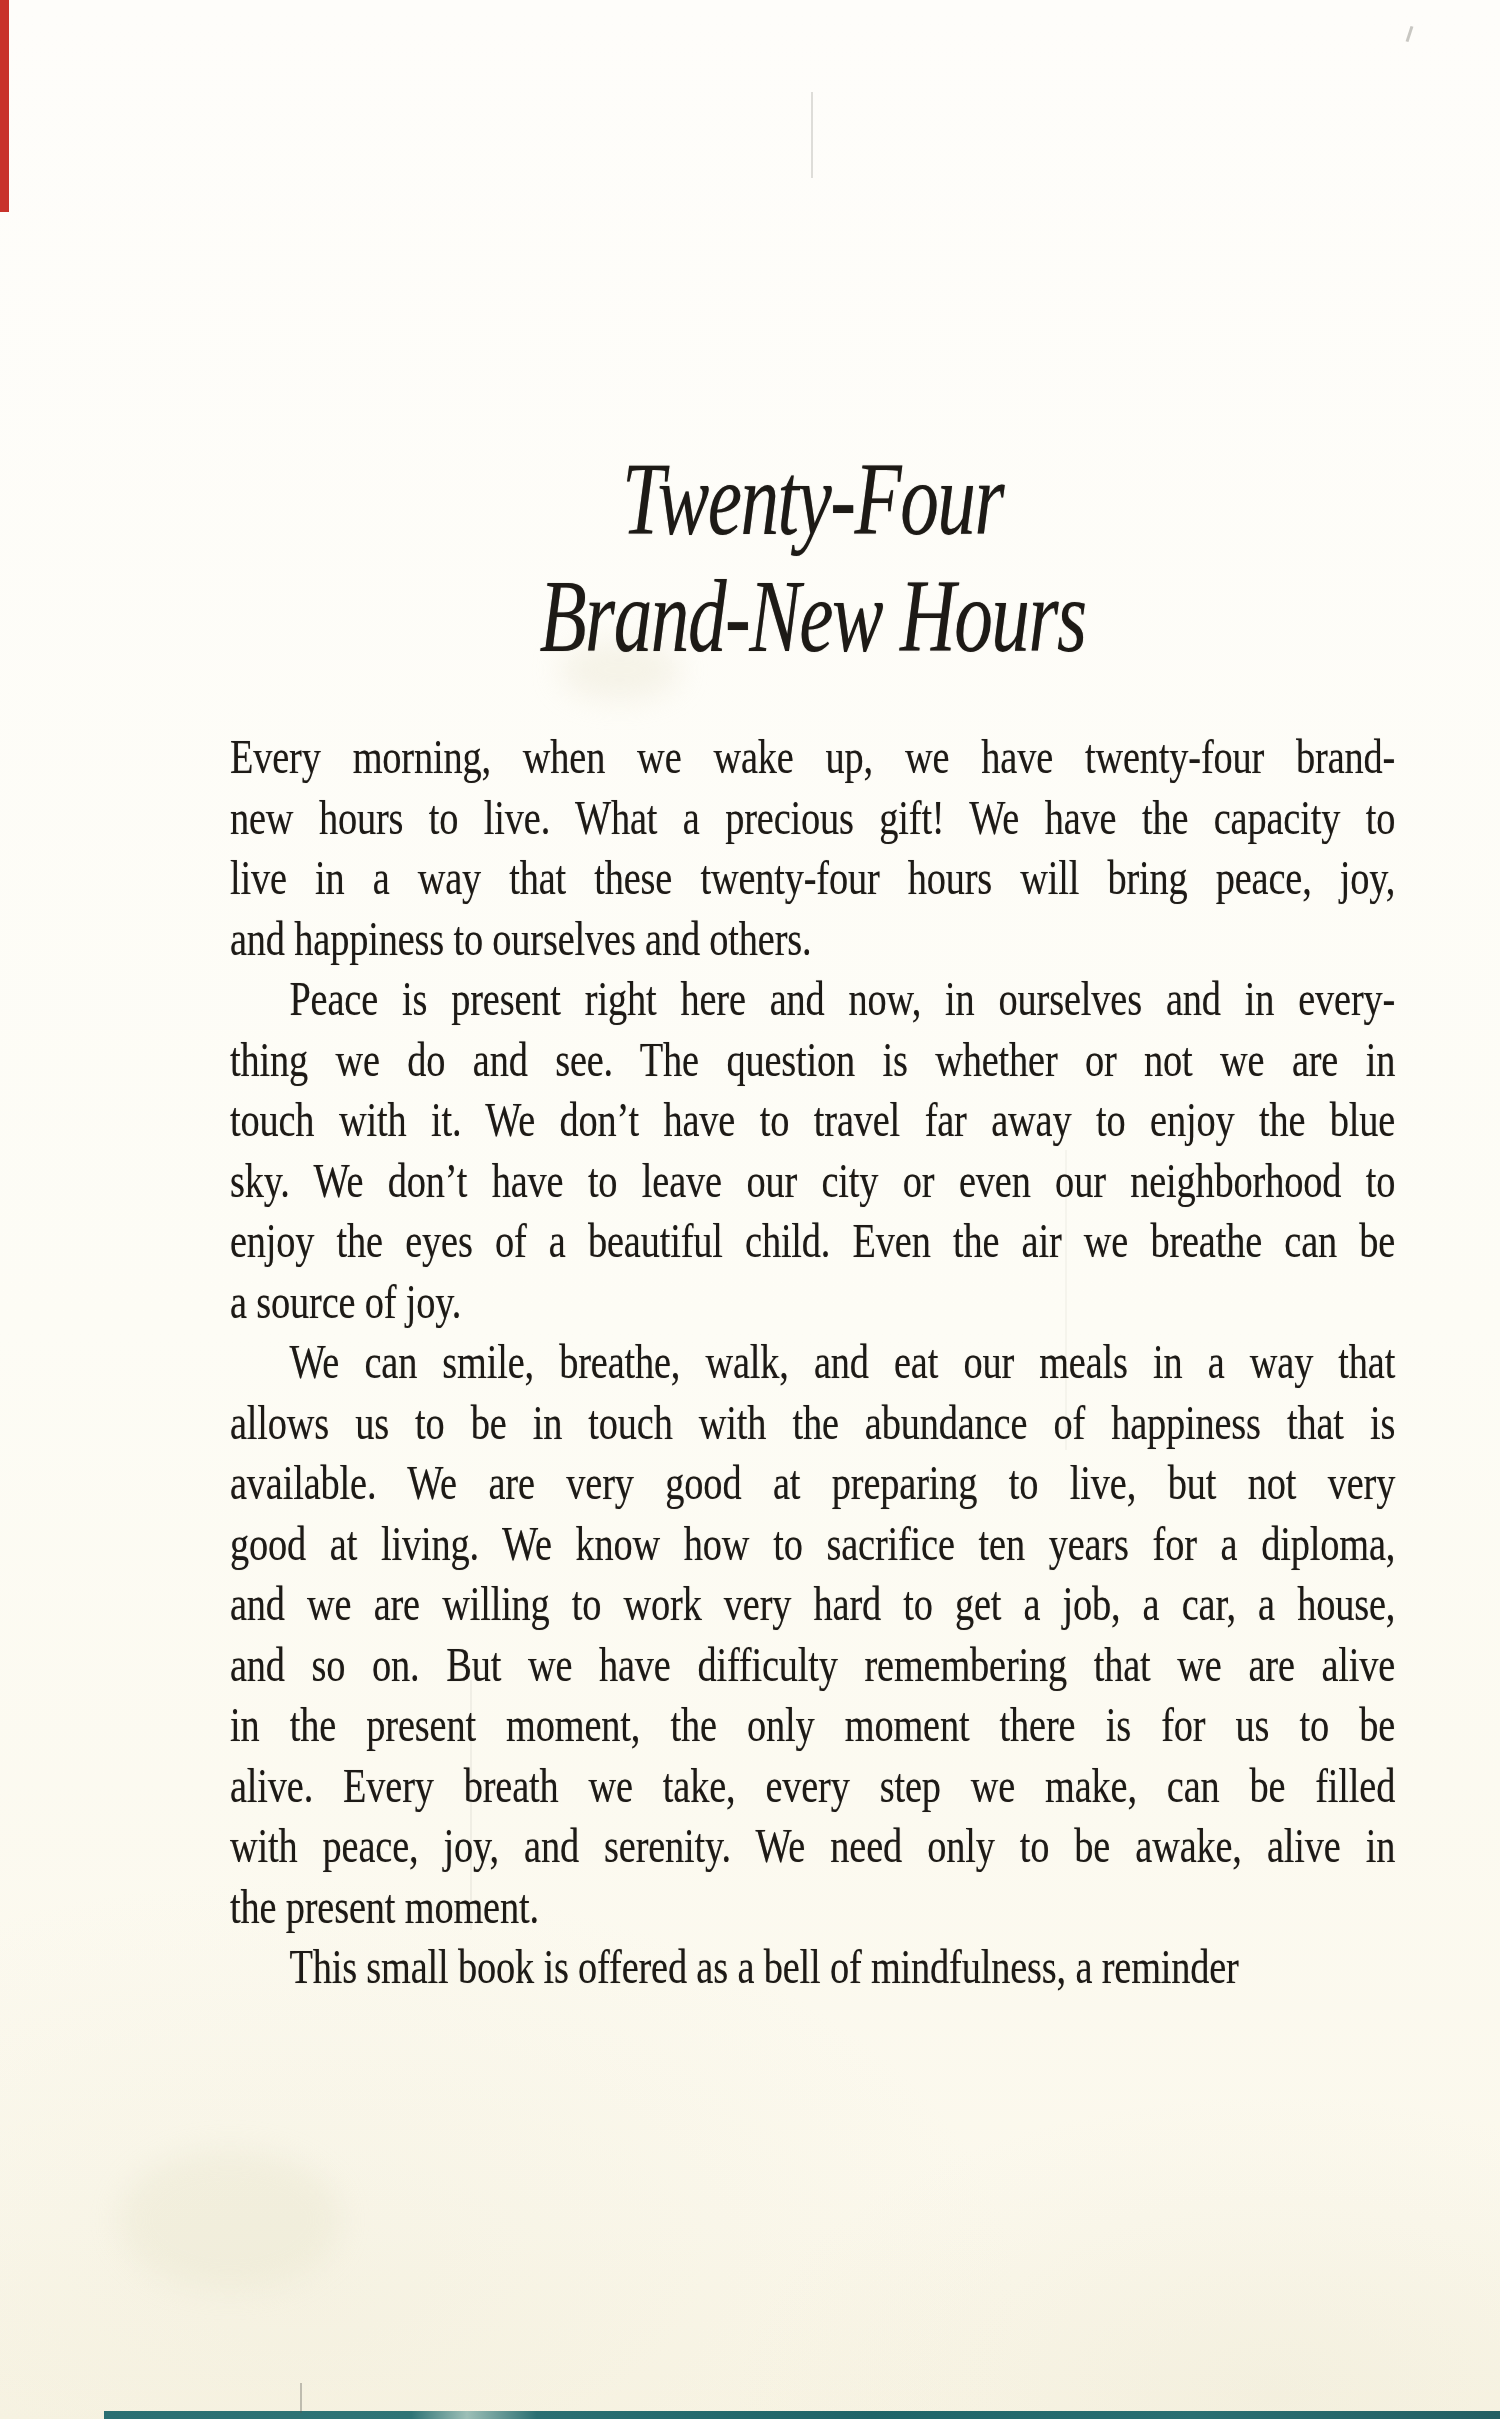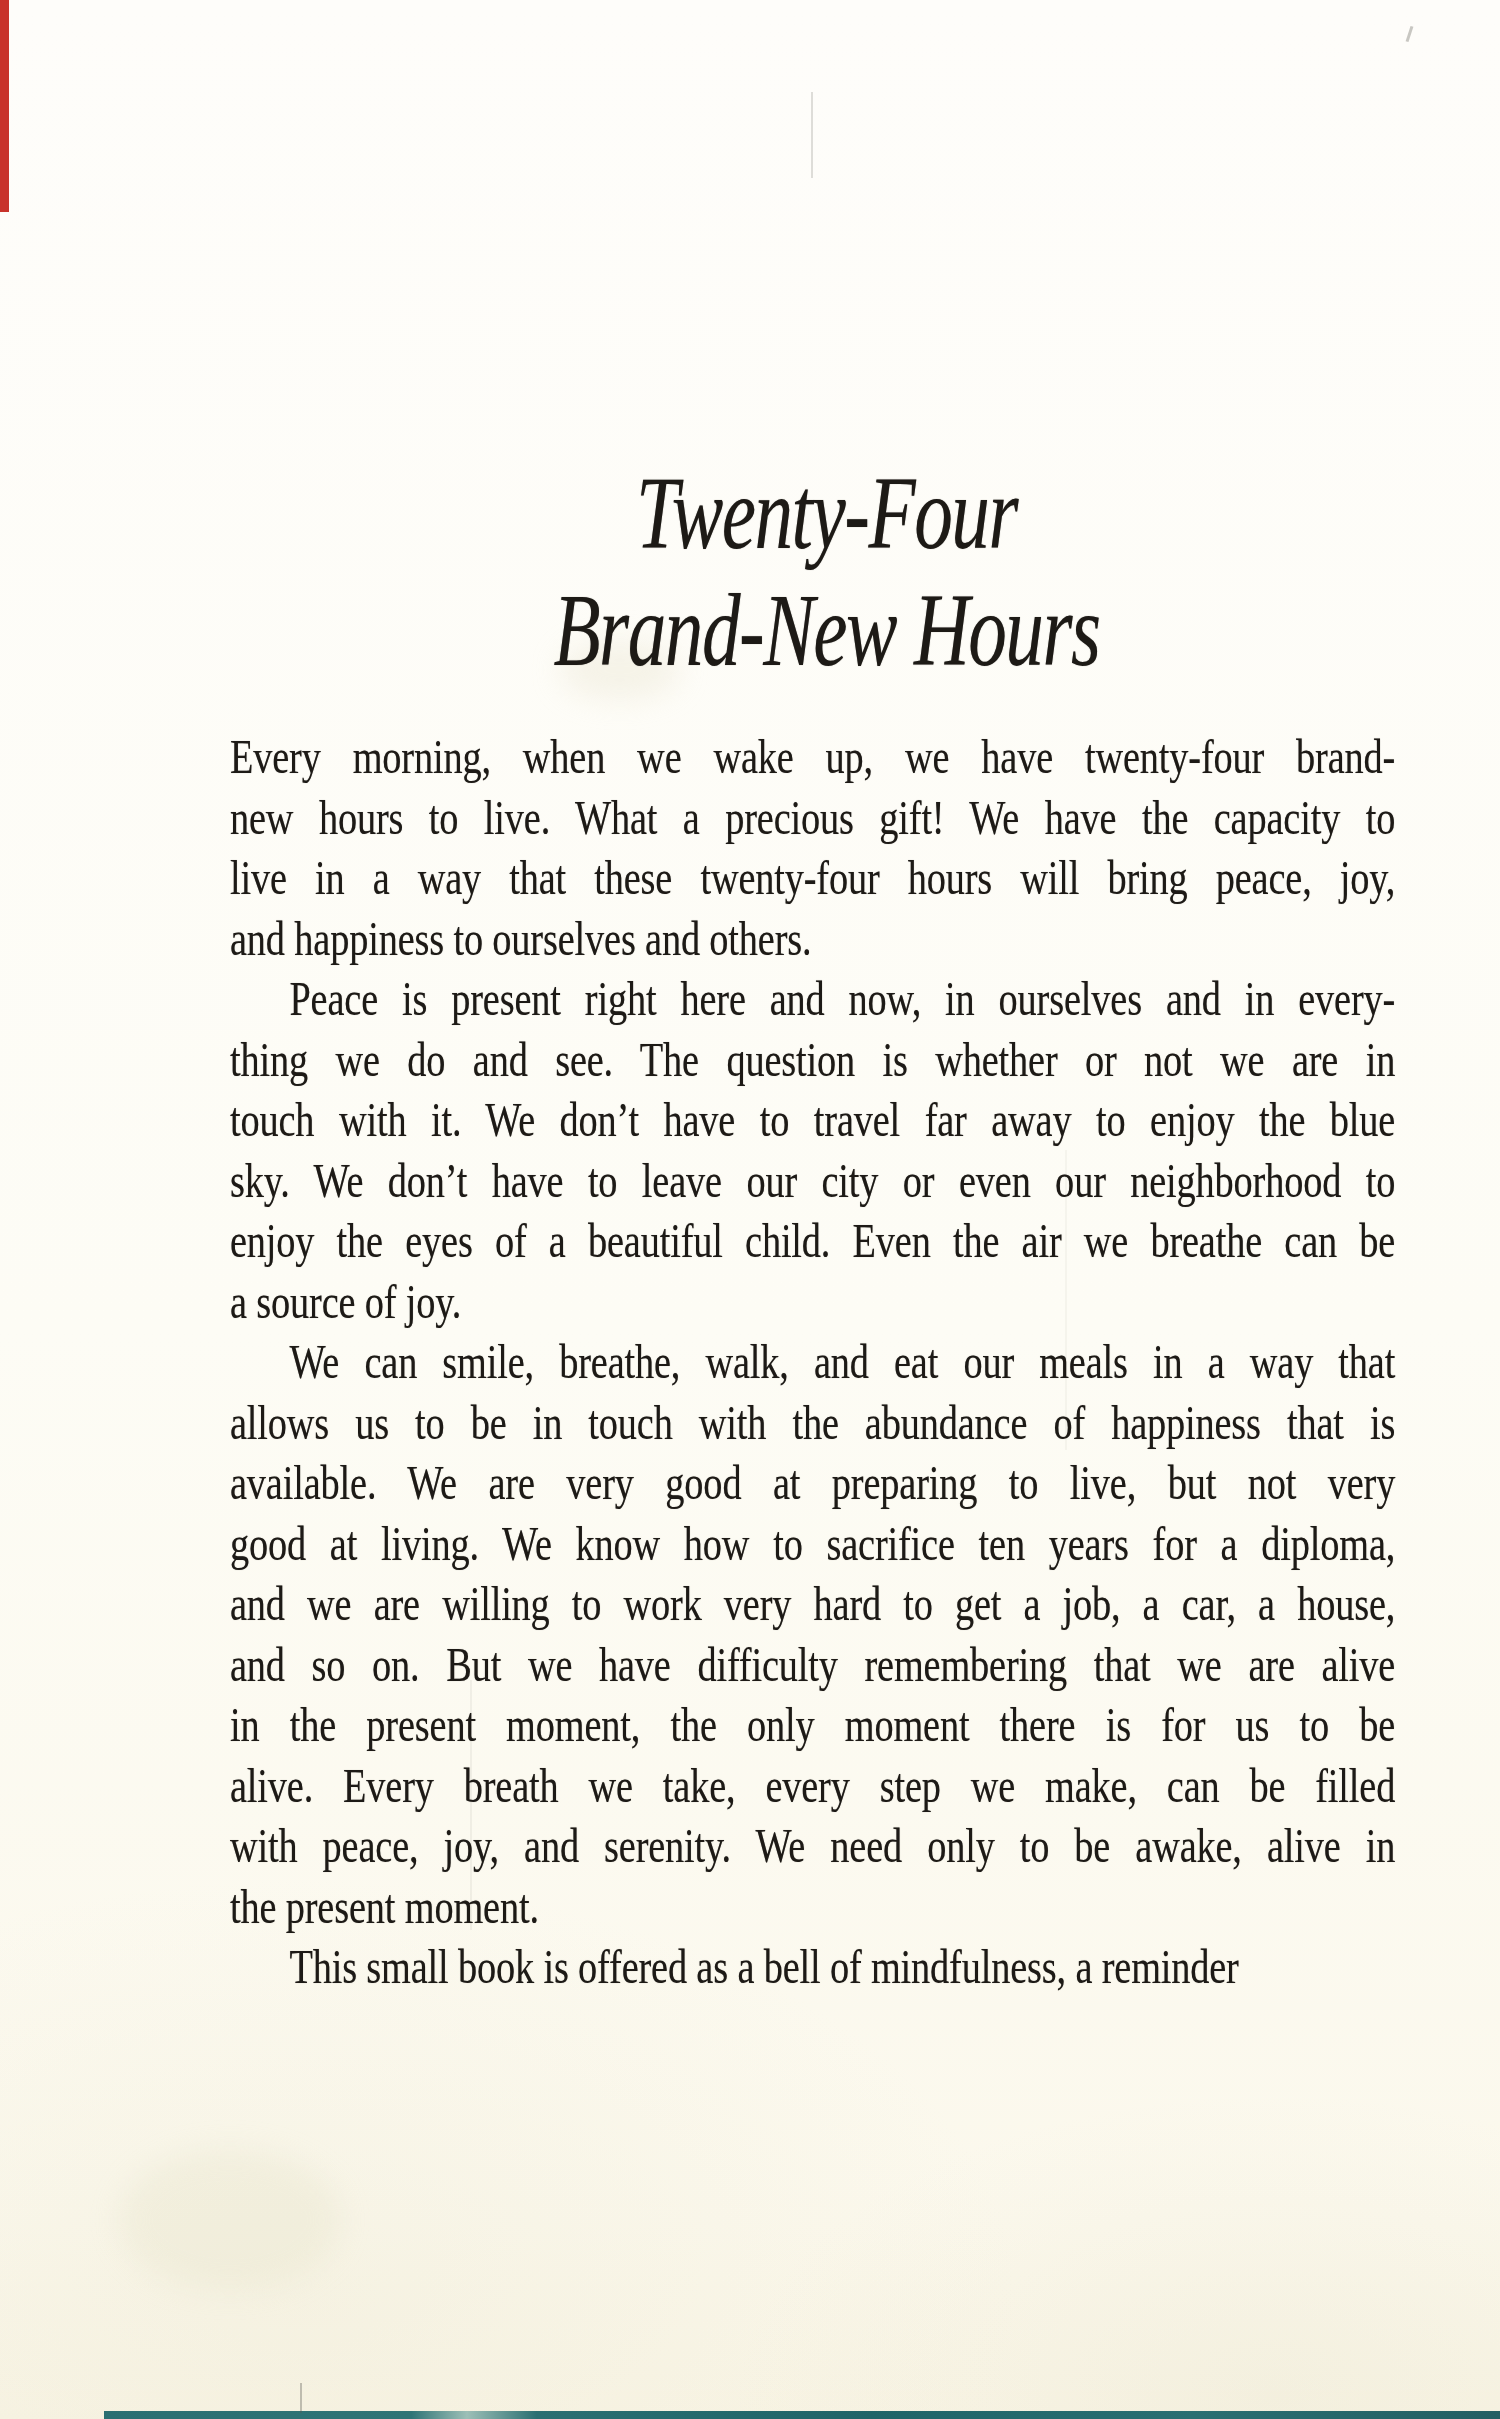--- a/index.html
+++ b/index.html
@@ -23,21 +23,21 @@
   .streak-1{left:811px;top:92px;width:2px;height:86px;}
   .streak-2{left:300px;top:2383px;width:2px;height:30px;background:rgba(90,88,82,0.35);}
   .streak-3{left:1408px;top:26px;width:3px;height:16px;transform:rotate(18deg);background:rgba(120,118,110,0.4);}
   .streak-4{left:470px;top:1680px;width:2px;height:250px;background:rgba(140,138,128,0.10);}
   .streak-5{left:1065px;top:1150px;width:2px;height:300px;background:rgba(150,148,138,0.08);}
   .blotch{position:absolute;border-radius:50%;filter:blur(14px);}
   .blotch-1{left:560px;top:640px;width:120px;height:60px;background:rgba(232,226,202,0.35);}
   .blotch-2{left:120px;top:2150px;width:220px;height:140px;background:rgba(230,224,198,0.30);}
 
   
-  .title{position:absolute;left:230px;top:441px;width:1165px;margin:14px;font-weight:400;font-family:Liberation Serif, serif;}
+  .title{position:absolute;left:230px;top:441px;width:1165px;margin:0;font-weight:400;font-family:Liberation Serif, serif;}
   .title-line{
     font-style:italic;
     font-size:103px;
     line-height:117px;
     letter-spacing:-2px;
     text-align:center;
     transform:scaleX(0.75);
     transform-origin:50% 50%;
     white-space:nowrap;
     text-shadow:0 0 1px rgba(29,26,22,0.55);

